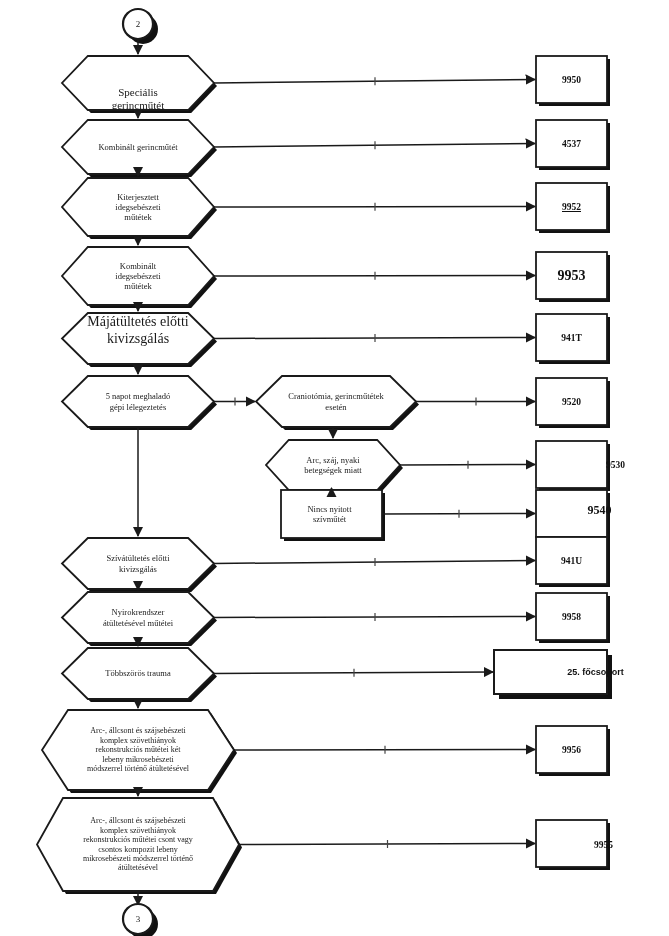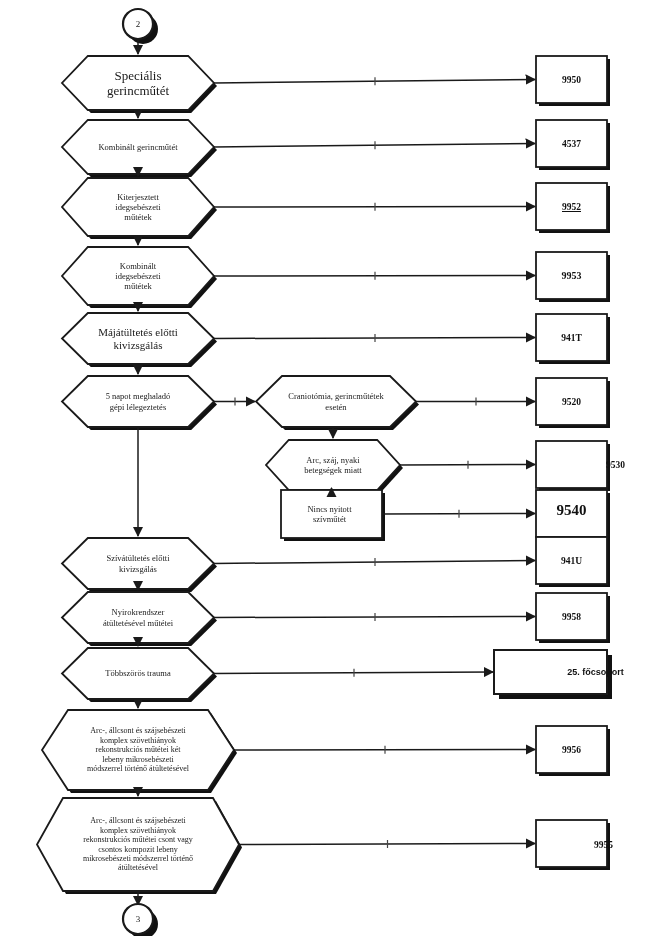--- a/index.html
+++ b/index.html
@@ -188,47 +188,47 @@
         <line x1="235" y1="397.5" x2="235" y2="405.5" stroke="#444" stroke-width="1.2"></line>
         <line x1="333" y1="427" x2="333" y2="438" stroke="#1a1a1a" stroke-width="1.5" marker-end="url(#arrow)"></line>
         <line x1="331.5" y1="490" x2="331.5" y2="488" stroke="#1a1a1a" stroke-width="1.5" marker-end="url(#arrow)"></line>
         <line x1="138" y1="891" x2="138" y2="905" stroke="#1a1a1a" stroke-width="1.5" marker-end="url(#arrow)"></line>
         <circle cx="143" cy="924" r="15" fill="#111111"></circle>
         <circle cx="138" cy="919" r="15" fill="#ffffff" stroke="#1a1a1a" stroke-width="2.2"></circle>
       </g>
   </svg>
   <div id="overlay-labels">
       <div class="circ-label" style="left: 123px; top: 9px; width: 30px; height: 30px; font-size: 9px;">2</div>
-      <div class="node-label" style="left: 62px; top: 56px; width: 152px; height: 54px; font-size: 13px;">Speciális
+      <div class="node-label" style="left: 62px; top: 72px; width: 152px; height: 54px; font-size: 11px;">Speciális
 gerincműtét</div>
       <div class="code-label" style="left: 536px; top: 56px; width: 71px; height: 47px; font-size: 9.5px;">9950</div>
       <div class="node-label" style="left: 62px; top: 120px; width: 152px; height: 54px; font-size: 8.5px;">Kombinált gerincműtét</div>
       <div class="code-label" style="left: 536px; top: 120px; width: 71px; height: 47px; font-size: 9.5px;">4537</div>
       <div class="node-label" style="left: 62px; top: 178px; width: 152px; height: 58px; font-size: 8.5px;">Kiterjesztett
 idegsebészeti
 műtétek</div>
       <div class="code-label" style="left: 536px; top: 183px; width: 71px; height: 47px; font-size: 9.5px; text-decoration: underline;">9952</div>
       <div class="node-label" style="left: 62px; top: 247px; width: 152px; height: 58px; font-size: 8.5px;">Kombinált
 idegsebészeti
 műtétek</div>
-      <div class="code-label" style="left: 536px; top: 252px; width: 71px; height: 47px; font-size: 10px;">9953</div>
-      <div class="node-label" style="left: 62px; top: 313px; width: 152px; height: 51px; font-size: 11px;">Májátültetés előtti
+      <div class="code-label" style="left: 536px; top: 252px; width: 71px; height: 47px; font-size: 14px;">9953</div>
+      <div class="node-label" style="left: 62px; top: 305px; width: 152px; height: 51px; font-size: 14px;">Májátültetés előtti
 kivizsgálás</div>
       <div class="code-label" style="left: 536px; top: 314px; width: 71px; height: 47px; font-size: 9.5px;">941T</div>
       <div class="node-label" style="left: 62px; top: 376px; width: 152px; height: 51px; font-size: 8.5px;">5 napot meghaladó
 gépi lélegeztetés</div>
       <div class="node-label" style="left: 256px; top: 376px; width: 160px; height: 51px; font-size: 8.5px;">Craniotómia, gerincműtétek
 esetén</div>
       <div class="code-label" style="left: 536px; top: 378px; width: 71px; height: 47px; font-size: 9.5px;">9520</div>
       <div class="node-label" style="left: 266px; top: 440px; width: 134px; height: 50px; font-size: 8.5px;">Arc, száj, nyaki
 betegségek miatt</div>
       <div class="code-label" style="left: 536px; top: 441px; width: 71px; height: 47px; font-size: 9.5px; padding-left: 44px;">9530</div>
       <div class="node-label" style="left: 281px; top: 490px; width: 97px; height: 48px; font-size: 8.5px;">Nincs nyitott
 szívműtét</div>
-      <div class="code-label" style="left: 536px; top: 490px; width: 71px; height: 40px; font-size: 15px;">9540</div>
+      <div class="code-label" style="left: 536px; top: 490px; width: 71px; height: 40px; font-size: 12px; padding-left: 28px;">9540</div>
       <div class="node-label" style="left: 62px; top: 538px; width: 152px; height: 51px; font-size: 8.5px;">Szívátültetés előtti
 kivizsgálás</div>
       <div class="code-label" style="left: 536px; top: 537px; width: 71px; height: 47px; font-size: 9.5px;">941U</div>
       <div class="node-label" style="left: 62px; top: 592px; width: 152px; height: 51px; font-size: 8.5px;">Nyirokrendszer
 átültetésével műtétei</div>
       <div class="code-label" style="left: 536px; top: 593px; width: 71px; height: 47px; font-size: 9.5px;">9958</div>
       <div class="node-label" style="left: 62px; top: 648px; width: 152px; height: 51px; font-size: 8.5px;">Többszörös trauma</div>
       <div class="group-label" style="left: 494px; top: 650px; width: 113px; height: 44px; font-size: 9px;">25. főcsoport</div>
       <div class="node-label" style="left: 42px; top: 710px; width: 192px; height: 80px; font-size: 8px;">Arc-, állcsont és szájsebészeti
 komplex szövethiányok

